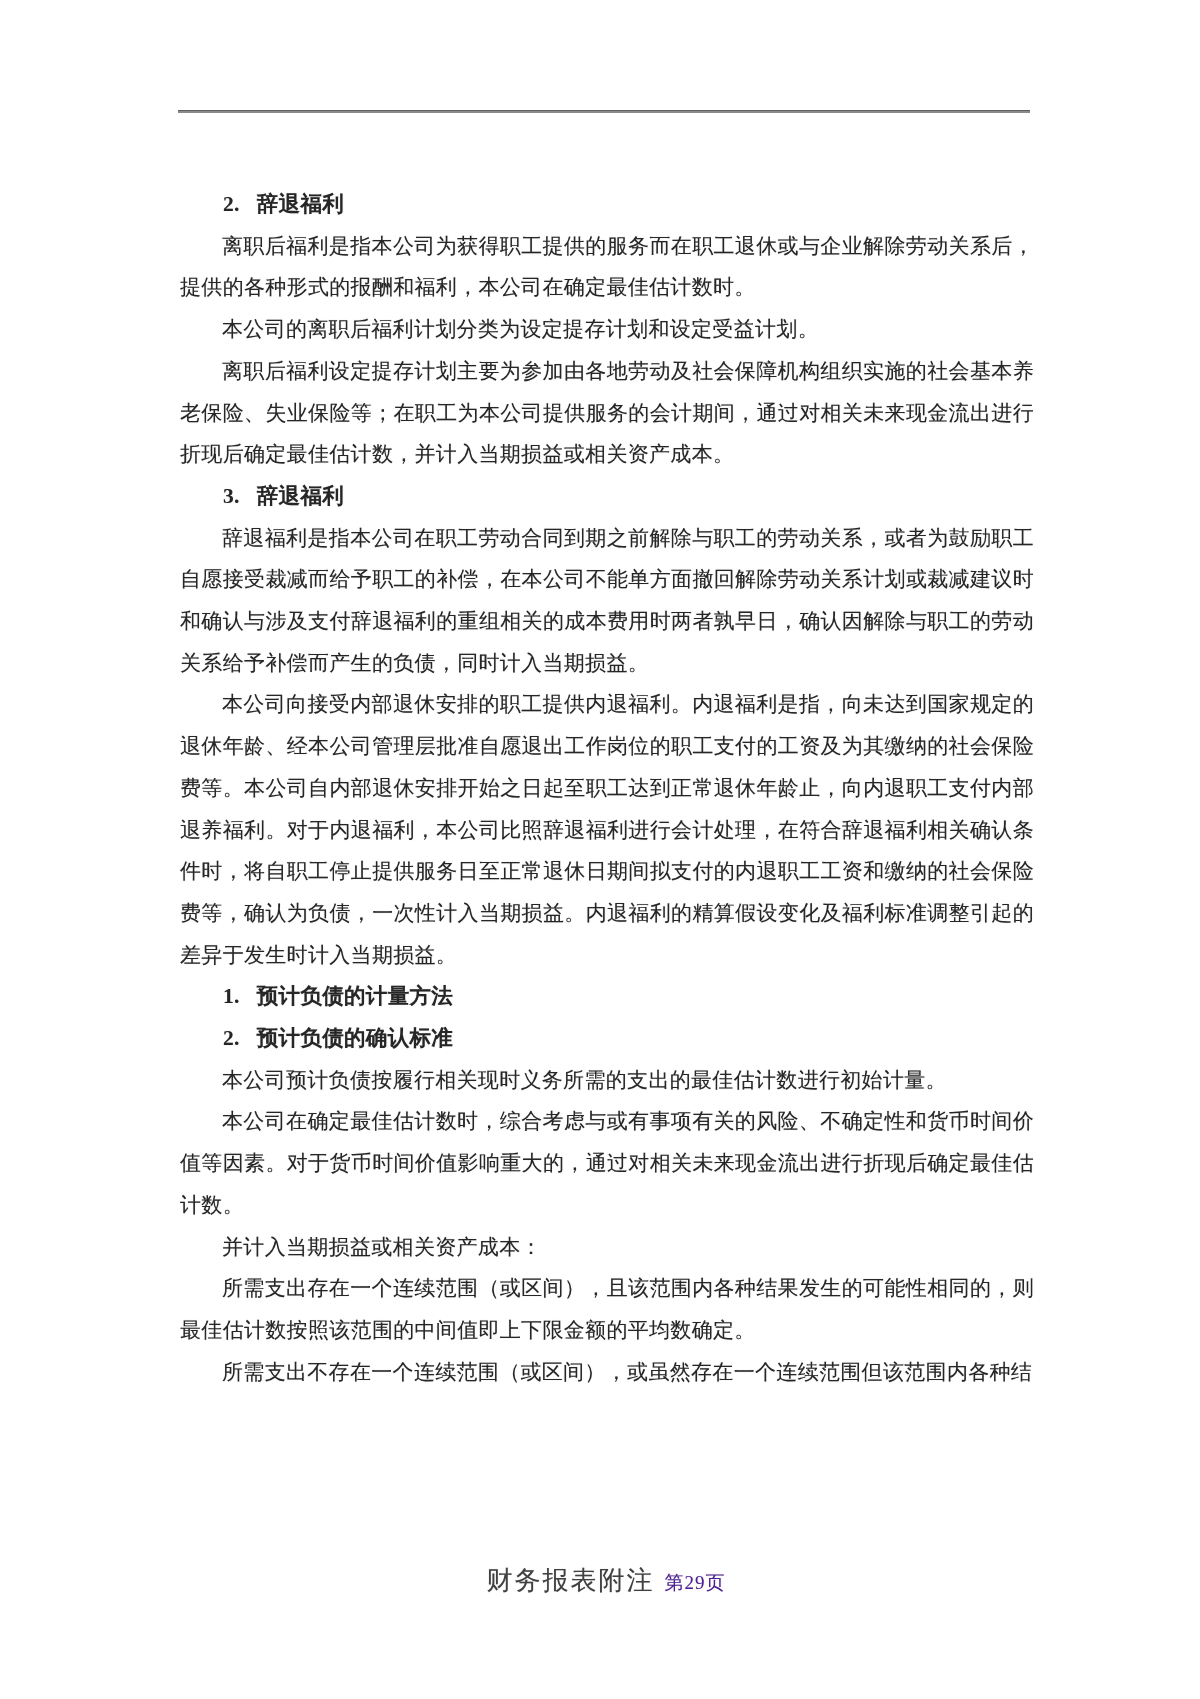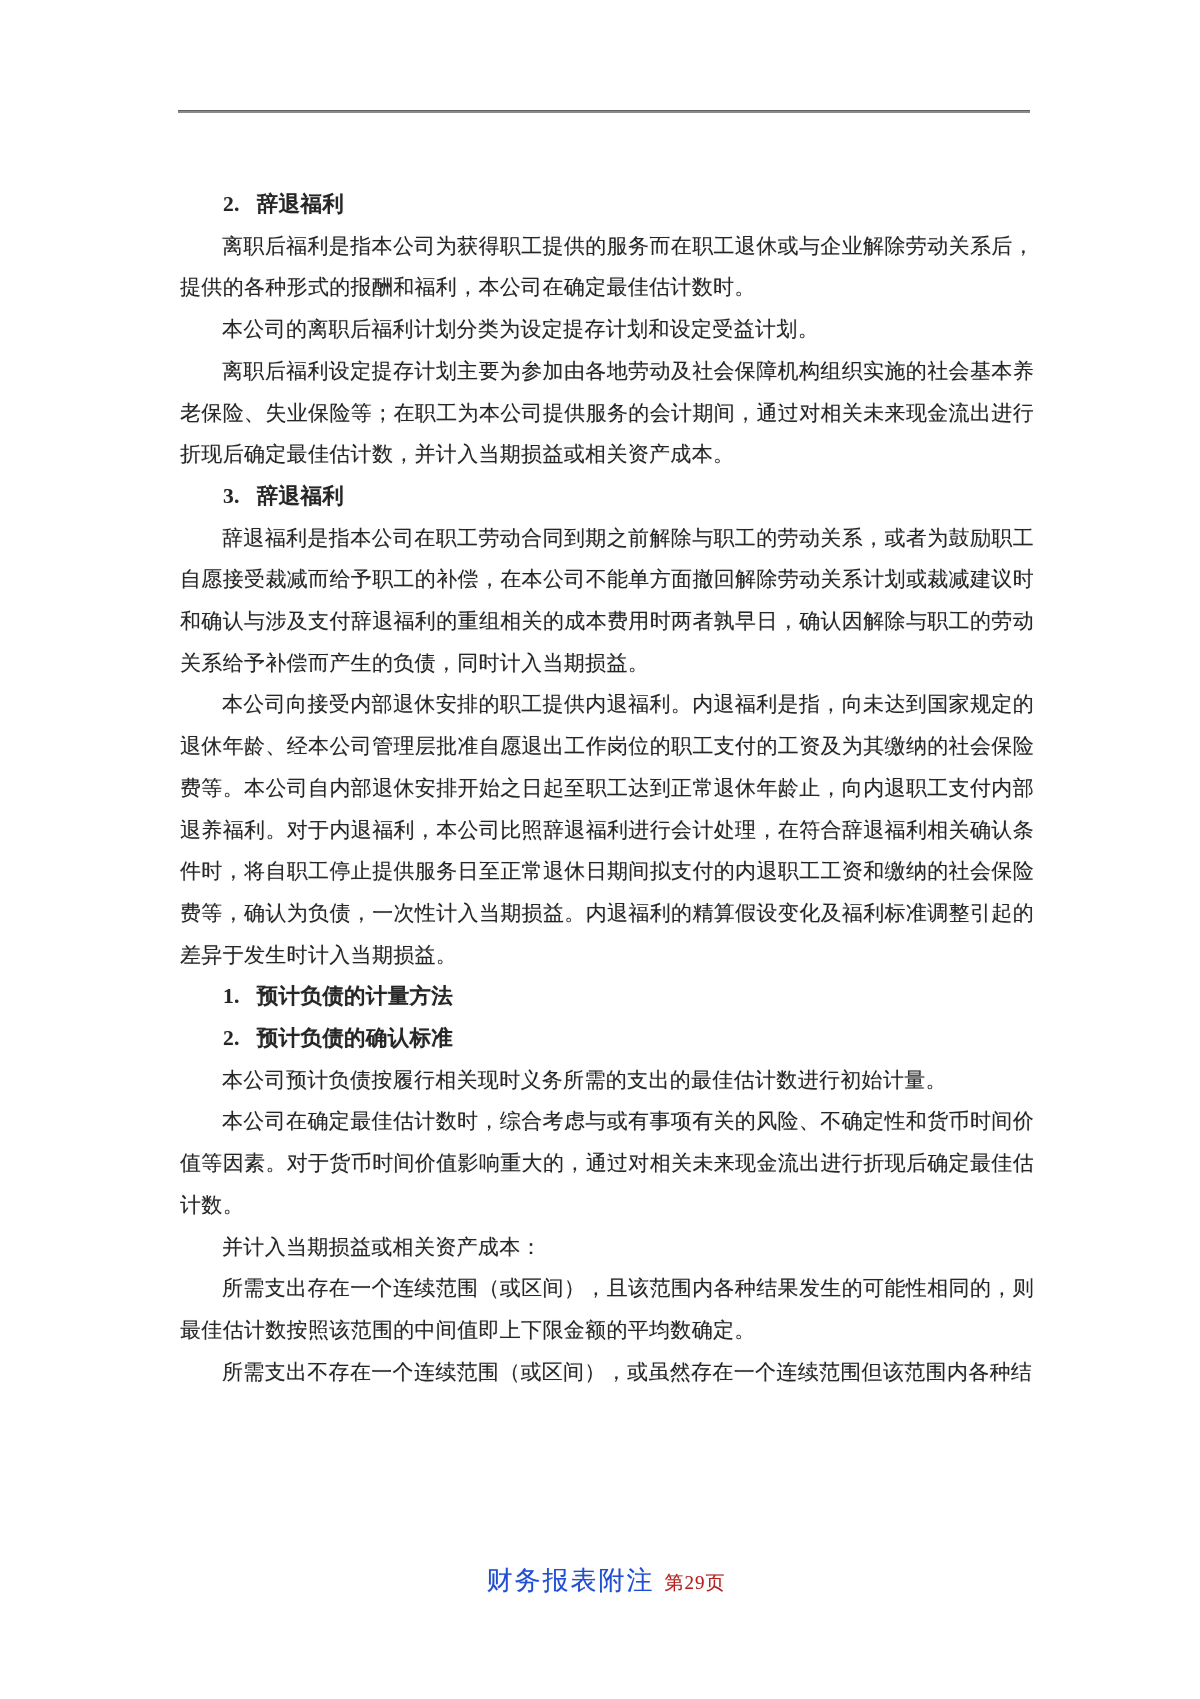--- a/index.html
+++ b/index.html
@@ -65,26 +65,26 @@
     position: absolute;
     left: 180px;
     top: 1563px;
     width: 852px;
     text-align: center;
     white-space: nowrap;
     text-shadow: 0 0 1px rgba(60,60,60,0.3);
   }
   .footer-title {
     font-size: 26px;
-    color: #1d4ed8;
+    color: #404040;
     letter-spacing: 2px;
   }
   .footer-page {
     font-size: 19px;
-    color: #b91c1c;
+    color: #4c1d95;
     margin-left: 10px;
     letter-spacing: 1px;
   }
 </style>
 </head>
 <body>
 
 <div class="page">
   <div class="header-rule"></div>
   <div class="content">

